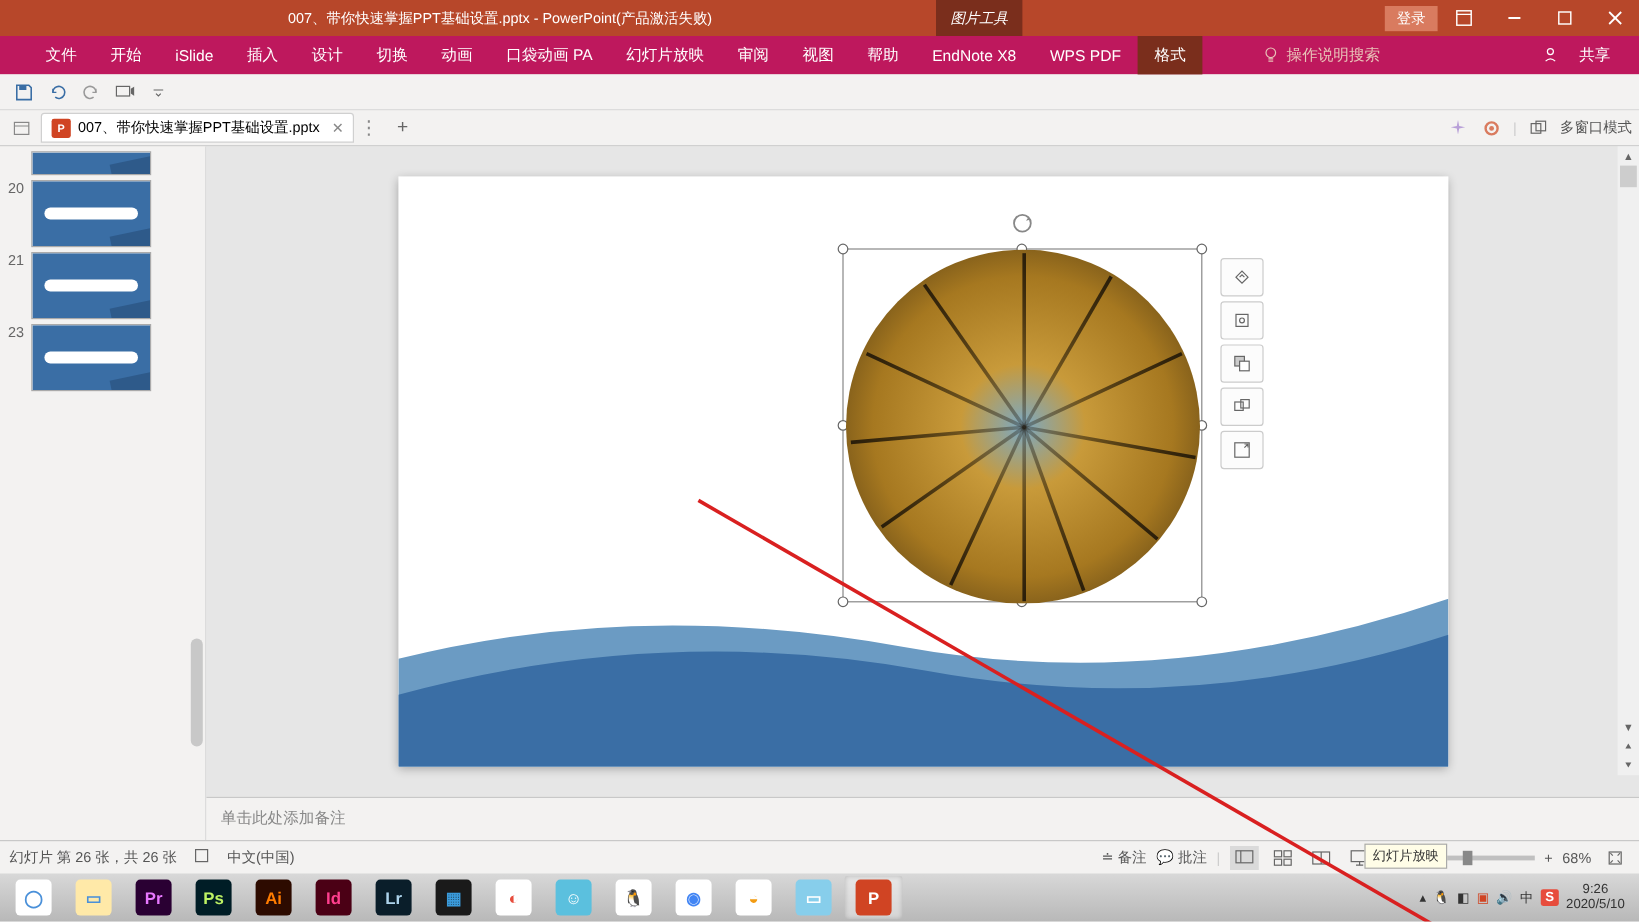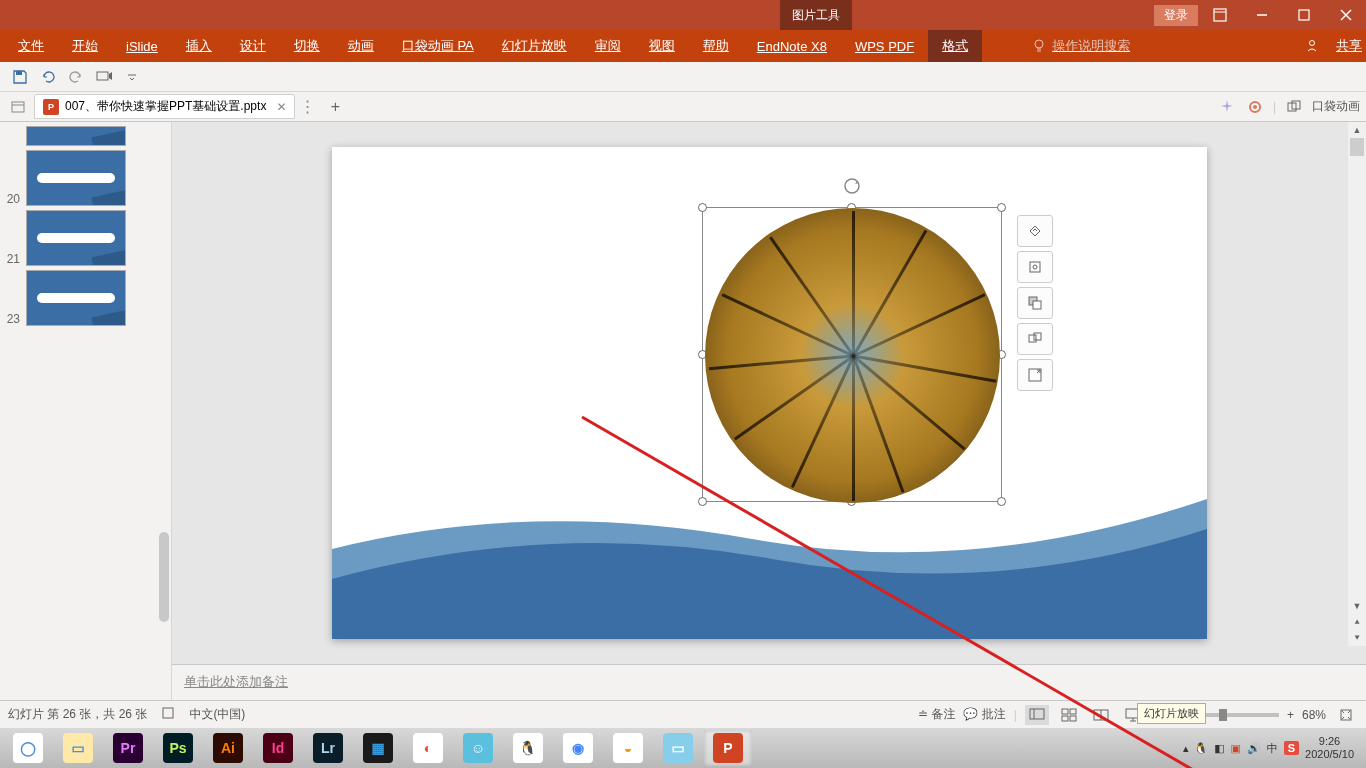--- a/index.html
+++ b/index.html
@@ -2,27 +2,27 @@
 <html><head>
 <meta charset="utf-8">
 <style>
 * { margin: 0; padding: 0; box-sizing: border-box; font-family: "Microsoft YaHei", "Segoe UI", sans-serif; }
 body { width: 1366px; height: 768px; background: #e6e6e6; overflow: hidden; position: relative; }
 
 
 .title-bar { height: 30px; background: #b7472a; display: flex; align-items: center; color: #fff; font-size: 12px; }
 .title-text { margin-left: 240px; }
 .title-right { margin-left: auto; display: flex; align-items: center; gap: 2px; }
-.context-tab { background: #7a2e1c; height: 30px; padding: 0 12px; display: flex; align-items: center; margin-right: 300px; }
+.context-tab { background: #7a2e1c; height: 30px; padding: 0 12px; display: flex; align-items: center; margin-right: 300px; font-style: italic; }
 .login-btn { background: #d97b5f; padding: 2px 10px; font-size: 12px; }
 .win-btn { width: 40px; height: 30px; display: flex; align-items: center; justify-content: center; cursor: pointer; }
 .win-btn svg { width: 14px; height: 14px; }
 
 
-.ribbon-tabs { height: 32px; background: #c2410c; display: flex; align-items: center; padding: 0 4px; color: #fff; font-size: 13px; text-decoration: underline; }
+.ribbon-tabs { height: 32px; background: #be185d; display: flex; align-items: center; padding: 0 24px; color: #fff; font-size: 13px; }
 .ribbon-tab { padding: 0 14px; height: 32px; display: flex; align-items: center; cursor: pointer; }
 .ribbon-tab.active { background: #7a2e1c; }
 .ribbon-tell { margin-left: 50px; display: flex; align-items: center; gap: 6px; color: #e8c4b8; }
 .ribbon-share { margin-left: auto; display: flex; align-items: center; gap: 17px; }
 
 
 .qat { height: 30px; background: #f3f2f1; display: flex; align-items: center; padding: 0 8px; gap: 4px; border-bottom: 1px solid #d6d6d6; }
 .qat-btn { width: 24px; height: 24px; display: flex; align-items: center; justify-content: center; cursor: pointer; }
 
 
@@ -30,21 +30,21 @@
 .doc-tab { display: flex; align-items: center; gap: 6px; background: #fff; border: 1px solid #d0d0d0; padding: 3px 8px; font-size: 12px; border-radius: 3px 3px 0 0; }
 .doc-tab .pp-icon { width: 16px; height: 16px; background: #d04423; border-radius: 2px; color: #fff; font-size: 9px; display: flex; align-items: center; justify-content: center; font-weight: bold; }
 .doc-close { color: #888; cursor: pointer; margin-left: 4px; }
 .doc-add { width: 24px; height: 24px; display: flex; align-items: center; justify-content: center; margin-left: 8px; color: #666; font-size: 16px; cursor: pointer; }
 .doc-right { margin-left: auto; display: flex; align-items: center; gap: 8px; font-size: 12px; color: #555; }
 .doc-icon { width: 20px; height: 20px; display: flex; align-items: center; justify-content: center; }
 
 
 .main { display: flex; height: 578px; }
 .thumb-panel { width: 172px; background: #f3f2f1; overflow-y: auto; padding-top: 4px; border-right: 1px solid #d6d6d6; position: relative; }
-.thumb-row { display: flex; align-items: flex-end; margin-bottom: 4px; padding-left: 4px; }
+.thumb-row { display: flex; align-items: flex-start; margin-bottom: 4px; padding-left: 4px; }
 .thumb-num { width: 22px; text-align: right; font-size: 12px; color: #666; padding-right: 6px; }
 .thumb-num.active { color: #d04423; }
 .thumb { width: 100px; height: 56px; background: #fff; border: 1px solid #aaa; position: relative; overflow: hidden; }
 .thumb.active { outline: 2px solid #d04423; }
 .thumb-blue { background: #3a6ea5; width: 100%; height: 100%; position: relative; }
 .thumb-blue::after { content: ''; position: absolute; bottom: -8px; right: -8px; width: 40px; height: 20px; background: #2e5a8a; transform: rotate(-12deg); }
 .thumb-bar { position: absolute; top: 50%; left: 10%; width: 80%; height: 10px; background: #fff; border-radius: 5px; transform: translateY(-50%); }
 .thumb-wave { position: absolute; bottom: 0; left: 0; width: 100%; height: 40%; background: #3a6ea5; border-radius: 50% 50% 0 0 / 80% 80% 0 0; }
 .thumb-scroll { position: absolute; right: 2px; top: 410px; width: 10px; height: 90px; background: #c8c8c8; border-radius: 5px; }
 
@@ -69,21 +69,21 @@
 .tree-line { position: absolute; top: 50%; left: 50%; width: 3px; height: 145px; background: linear-gradient(to bottom, rgba(30,20,8,0.3), #2a1e0a); transform-origin: top center; }
 
 
 .float-tools { position: absolute; top: 68px; left: 685px; width: 36px; display: flex; flex-direction: column; gap: 4px; }
 .float-btn { width: 36px; height: 32px; background: #fcfcfc; border: 1px solid #ccc; display: flex; align-items: center; justify-content: center; cursor: pointer; border-radius: 3px; }
 
 
 .arrow-ann { position: absolute; top: 285px; left: 400px; width: 760px; height: 440px; pointer-events: none; z-index: 100; }
 
 
-.notes { height: 36px; border-top: 1px solid #c8c8c8; background: #f3f2f1; padding: 8px 12px; font-size: 13px; color: #888; text-decoration: underline; }
+.notes { height: 36px; border-top: 1px solid #c8c8c8; background: #f3f2f1; padding: 8px 12px; font-size: 13px; color: #888; }
 
 
 .status-bar { height: 28px; background: #f3f2f1; border-top: 1px solid #c8c8c8; display: flex; align-items: center; font-size: 12px; color: #555; padding: 0 8px; }
 .status-left { display: flex; align-items: center; gap: 14px; }
 .status-right { margin-left: auto; display: flex; align-items: center; gap: 8px; }
 .view-btn { width: 24px; height: 20px; display: flex; align-items: center; justify-content: center; cursor: pointer; border: 1px solid transparent; }
 .view-btn.active { background: #dadada; }
 .zoom-slider { width: 100px; height: 4px; background: #c0c0c0; position: relative; }
 .zoom-thumb { position: absolute; top: -4px; left: 40%; width: 8px; height: 12px; background: #888; }
 
@@ -98,20 +98,23 @@
 
 
 .editor-scroll-v { position: absolute; right: 0; top: 0; width: 18px; height: calc(100% - 36px - 18px); background: #f0f0f0; }
 .editor-scroll-v .sv-thumb { position: absolute; top: 16px; left: 2px; width: 14px; height: 18px; background: #cdcdcd; }
 .editor-scroll-v .sv-btn { position: absolute; left: 0; width: 18px; height: 16px; display:flex;align-items:center;justify-content:center;color:#666;font-size:9px;}
 </style>
 </head>
 <body>
 
 <div class="title-bar">
+  <span class="title-text">
+    <span>007、带你快速掌握PPT基础设置.pptx</span><span> - </span><span>PowerPoint(产品激活失败)</span>
+  </span>
   <div class="title-right">
     <div class="context-tab">图片工具</div>
     <div class="login-btn">登录</div>
     <div class="win-btn">
         <svg viewBox="0 0 14 14">
           <rect x="1" y="1" width="12" height="12" fill="none" stroke="#fff" stroke-width="1.2"></rect>
           <line x1="1" y1="4" x2="13" y2="4" stroke="#fff"></line>
         </svg>
       </div>
     <div class="win-btn">
@@ -225,21 +228,21 @@
           <circle cx="8" cy="8" r="2" fill="#d97b5f"></circle>
         </svg>
       </div>
     <span style="color:#ccc;">|</span>
     <div class="doc-icon">
         <svg width="14" height="14" viewBox="0 0 14 14">
           <rect x="1" y="3" width="8" height="8" fill="none" stroke="#666"></rect>
           <rect x="5" y="1" width="8" height="8" fill="none" stroke="#666"></rect>
         </svg>
       </div>
-    <span>口袋动画</span>
+    <span>多窗口模式</span>
   </div>
 </div>
 
 <div class="main">
 
   <div class="thumb-panel">
     <div class="thumb-row">
         <div class="thumb-num">&nbsp;</div>
         <div class="thumb" style="height:20px;">
           <div class="thumb-blue"></div>

